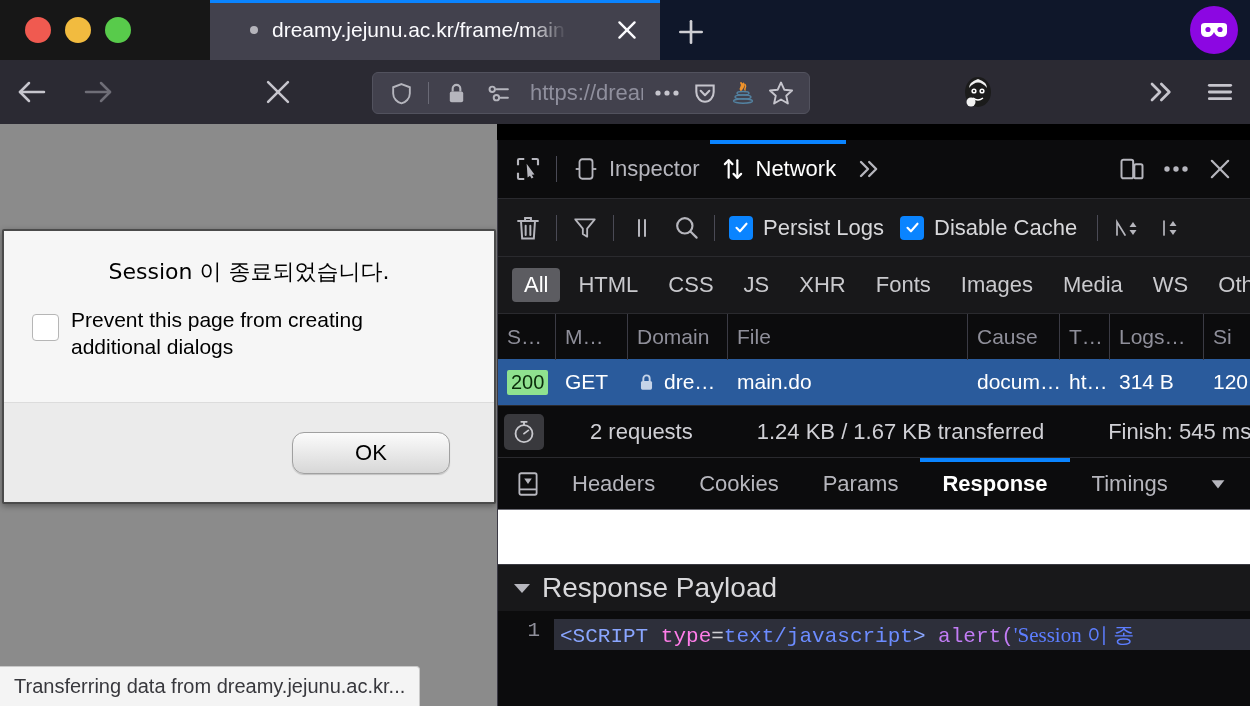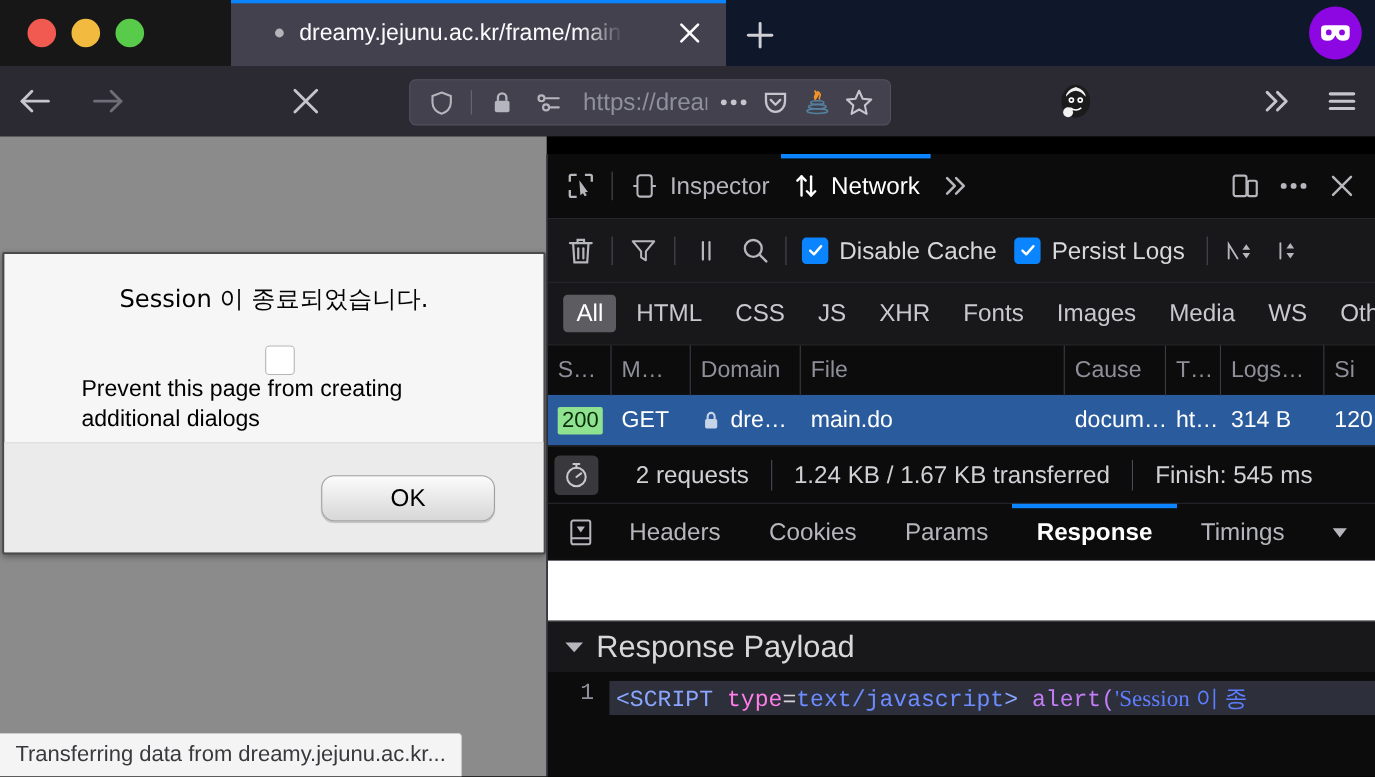--- a/index.html
+++ b/index.html
@@ -99,21 +99,21 @@
   .dialog {
     position: absolute; left: 2px; top: 105px; width: 494px; height: 275px;
     background: #f6f6f6; border: 2px solid #4b4b4b; border-radius: 2px;
     box-shadow: 0 2px 6px rgba(0,0,0,.35);
     display: flex; flex-direction: column;
   }
   .dlg-body { flex: 1; padding: 26px 18px 0 18px; }
   .dlg-msg {
     text-align: center; color: #000; font-size: 22px; margin-bottom: 20px;
   }
-  .dlg-check { display: flex; align-items: center; padding-left: 10px; flex-direction: column; }
+  .dlg-check { display: flex; align-items: flex-start; gap: 12px; padding-left: 10px; }
   .dlg-cb {
     width: 27px; height: 27px; background: #fff; border: 1px solid #b6b6b6;
     border-radius: 4px; flex: none; margin-top: 7px;
   }
   .dlg-cb-label { color: #000; font-size: 21px; line-height: 1.28; max-width: 360px; }
   .dlg-footer {
     height: 100px; background: #ebebeb; border-top: 1px solid #dcdcdc;
     display: flex; align-items: center; justify-content: flex-end; padding-right: 44px;
   }
   .dlg-ok {
@@ -197,21 +197,21 @@
   }
   .td { height: 46px; display: flex; align-items: center; padding-left: 9px;
         overflow: hidden; white-space: nowrap; flex: none; }
   .status-pill {
     background: #8fe28f; color: #0a2c0a; font-size: 20px;
     padding: 1px 4px; border-radius: 2px; font-family: "Liberation Sans", sans-serif;
   }
 
   .dt-summary {
     height: 52px; background: #0c0c0d; display: flex; align-items: center;
-    color: #d0d0d5; font-size: 22px; gap: 0; padding: 0 6px;
+    color: #d0d0d5; font-size: 22px; gap: 12px; padding: 0 6px;
     border-top: 1px solid #2a2a2e;
   }
   .sum-ic {
     width: 40px; height: 36px; background: #39393d; border-radius: 5px;
     display: flex; align-items: center; justify-content: center;
     color: #c8c8cd; margin-right: 14px; flex: none;
   }
   .sum-item { padding: 0 20px; white-space: nowrap; }
   .sum-sep { width: 1px; height: 28px; background: #4a4a55; }
 
@@ -504,30 +504,30 @@
         </svg>
       </div>
       <div class="vsep"></div>
 
       <div class="chk-wrap">
         <div class="chk">
           <svg width="15" height="15" viewBox="0 0 24 24" fill="none" stroke="#fff" stroke-width="3.4" stroke-linecap="round" stroke-linejoin="round">
             <polyline points="4,12.5 9.5,18 20,6"></polyline>
           </svg>
         </div>
-        <span class="chk-label">Disable Cache</span>
+        <span class="chk-label">Persist Logs</span>
       </div>
 
       <div class="chk-wrap">
         <div class="chk">
           <svg width="15" height="15" viewBox="0 0 24 24" fill="none" stroke="#fff" stroke-width="3.4" stroke-linecap="round" stroke-linejoin="round">
             <polyline points="4,12.5 9.5,18 20,6"></polyline>
           </svg>
         </div>
-        <span class="chk-label">Persist Logs</span>
+        <span class="chk-label">Disable Cache</span>
       </div>
 
       <div class="vsep" style="margin-left:12px"></div>
       <div class="dt-ic">
         <svg width="30" height="24" viewBox="0 0 30 24" fill="none" stroke="currentColor" stroke-width="1.7" stroke-linecap="round">
           <path d="M6 19 V6 L14 19"></path>
           <polygon points="22,6 25.5,11 18.5,11" fill="currentColor" stroke="none"></polygon>
           <polygon points="22,19 25.5,14 18.5,14" fill="currentColor" stroke="none"></polygon>
         </svg>
       </div>

